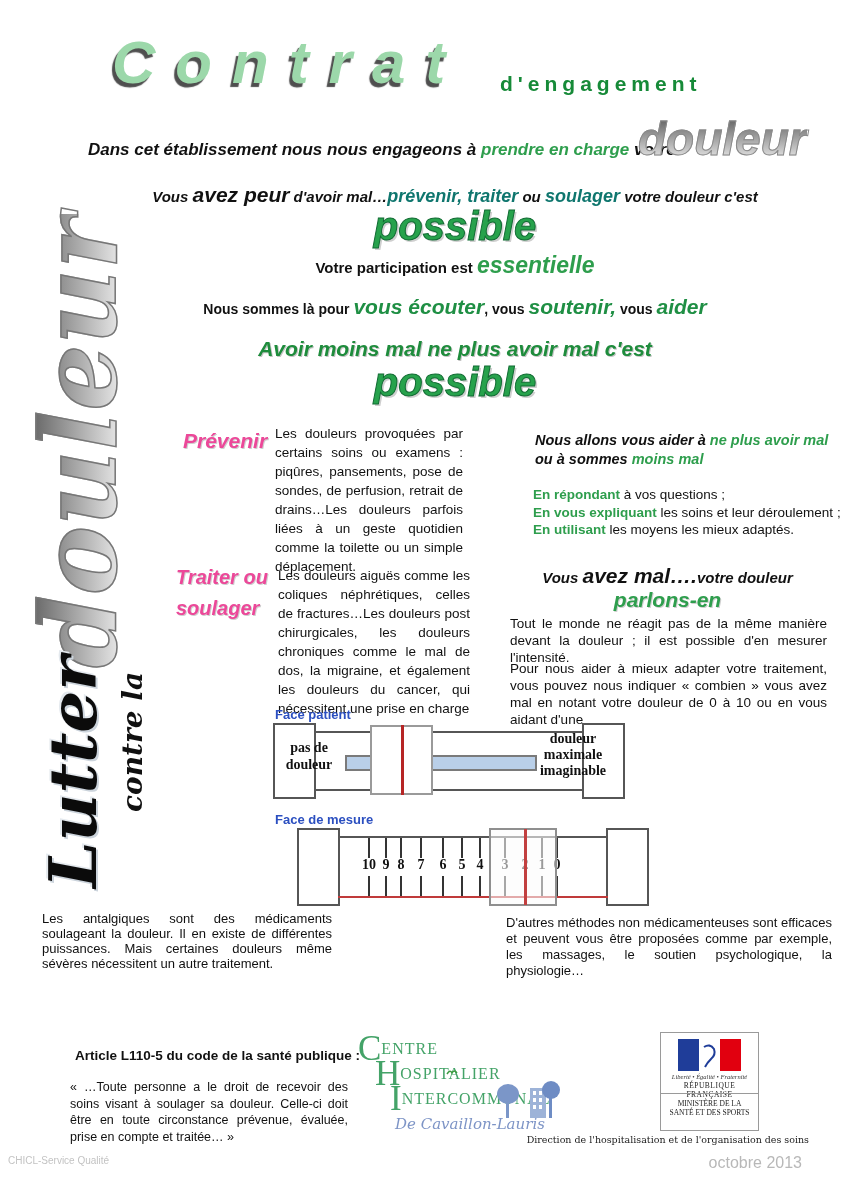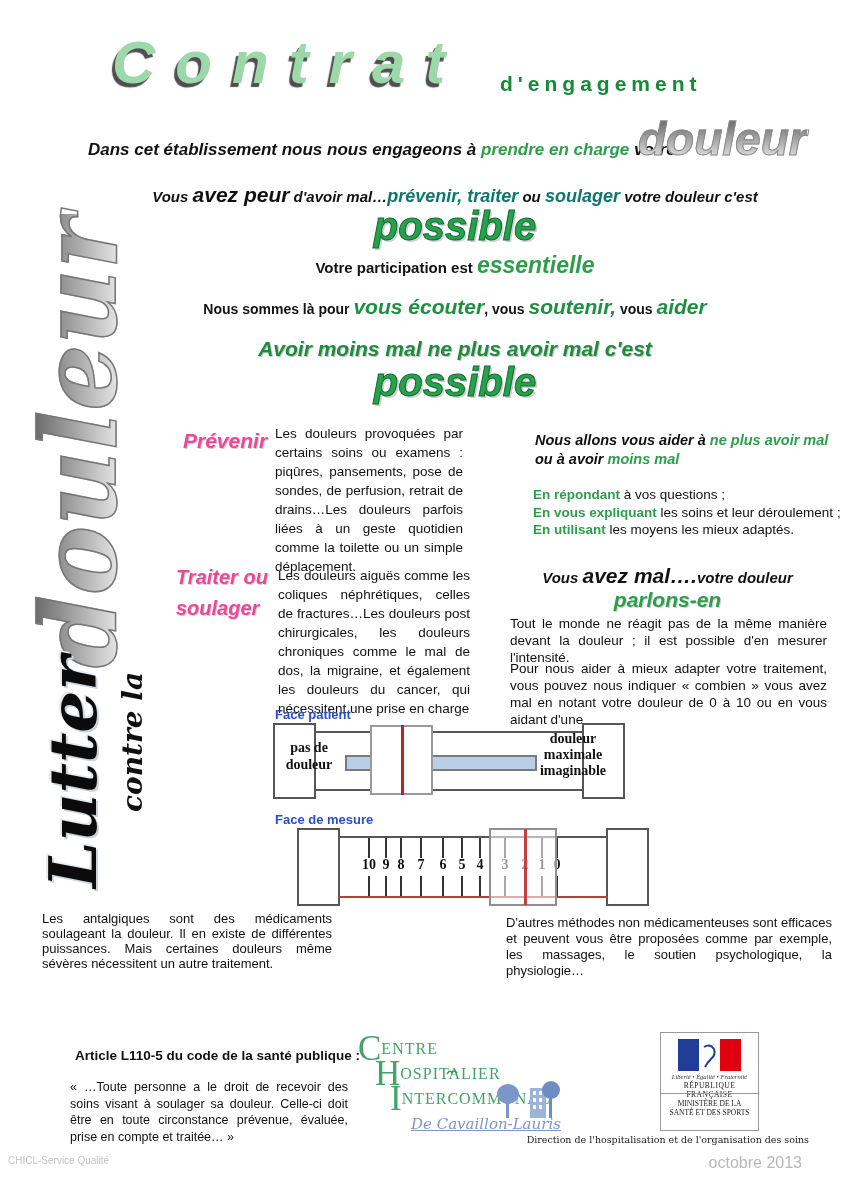--- a/index.html
+++ b/index.html
@@ -103,22 +103,22 @@
 
   
   .art-title{left:75px;top:1048px;font-size:13.5px;font-weight:bold;}
   .art-quote{left:70px;top:1079px;width:278px;font-size:12.5px;line-height:16.5px;text-align:justify;}
 
   .chi{left:358px;top:1036px;width:215px;font-family:"Liberation Serif",serif;color:#44a368;}
   .chi-line{position:relative;height:25px;white-space:nowrap;}
   .chi-big{font-size:35px;line-height:25px;vertical-align:-6px;}
   .chi-small{font-size:16px;letter-spacing:1px;}
   .chi-l2{margin-left:17px;} .chi-l3{margin-left:32px;}
-  .chi-tag{margin-top:4px;margin-left:53px;font-style:italic;font-size:15px;color:#7d94c6;
-    font-family:"DejaVu Serif",serif;text-decoration:underline;}
+  .chi-tag{margin-top:4px;margin-left:37px;font-style:italic;font-size:15px;color:#7d94c6;
+    font-family:"DejaVu Serif",serif;}
   .chi-art{position:absolute;left:138px;top:40px;}
   .chi-bird{position:absolute;left:88px;top:32px;}
 
   .min-box{left:660px;top:1032px;width:97px;height:97px;border:1px solid #9a9a9a;background:#fff;}
   .min-flag{position:absolute;left:17px;top:6px;}
   .min-motto{position:absolute;left:0;top:40px;width:97px;text-align:center;
     font-family:"Liberation Serif",serif;font-style:italic;font-size:6.5px;color:#333;}
   .min-rep{position:absolute;left:0;top:48px;width:97px;text-align:center;
     font-family:"Liberation Serif",serif;font-size:7.5px;letter-spacing:0.5px;color:#222;}
   .min-div{position:absolute;left:0;top:60px;width:97px;border-top:1px solid #9a9a9a;}
@@ -150,21 +150,21 @@
   <div class="abs cstack less-pain">Avoir moins mal ne plus avoir mal c'est</div>
   <div class="abs cstack possible possible2">possible</div>
 
   <div class="abs h-green h-prevenir">Prévenir</div>
   <div class="abs para p-prevenir">Les douleurs provoquées par certains soins ou examens : piqûres, pansements, pose de sondes, de perfusion, retrait de drains…Les douleurs parfois liées à un geste quotidien comme la toilette ou un simple déplacement.</div>
   <div class="abs h-green h-traiter1">Traiter ou</div>
   <div class="abs h-green h-traiter2">soulager</div>
   <div class="abs para p-traiter">Les douleurs aiguës comme les coliques néphrétiques, celles de fractures…Les douleurs post chirurgicales, les douleurs chroniques comme le mal de dos, la migraine, et également les douleurs du cancer, qui nécessitent une prise en charge</div>
 
   <div class="abs help-line help1"><span>Nous allons vous aider à </span><span class="gr">ne plus avoir mal</span></div>
-  <div class="abs help-line help2"><span>ou à avoir </span><span class="gr">moins mal</span></div>
+  <div class="abs help-line help2"><span>ou à sommes </span><span class="gr">moins mal</span></div>
   <div class="abs bullets">
     <div><span class="lead">En répondant</span><span> à vos questions ;</span></div>
     <div><span class="lead">En vous expliquant</span><span> les soins et leur déroulement ;</span></div>
     <div><span class="lead">En utilisant</span><span> les moyens les mieux adaptés.</span></div>
   </div>
   <div class="abs mal-head"><span>Vous </span><span class="big">avez mal….</span><span>votre douleur</span></div>
   <div class="abs parlons">parlons-en</div>
   <div class="abs para p-monde">Tout le monde ne réagit pas de la même manière devant la douleur ; il est possible d'en mesurer l'intensité.</div>
   <div class="abs para p-aider">Pour nous aider à mieux adapter votre traitement, vous pouvez nous indiquer « combien » vous avez mal en notant votre douleur de 0 à 10 ou en vous aidant d'une</div>
 

